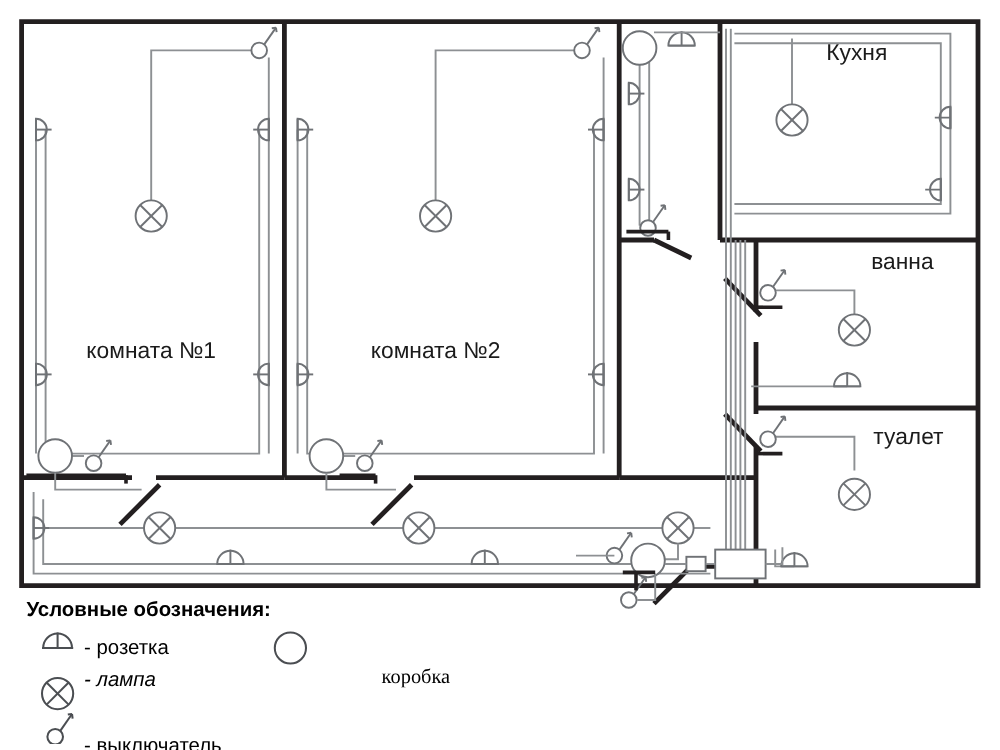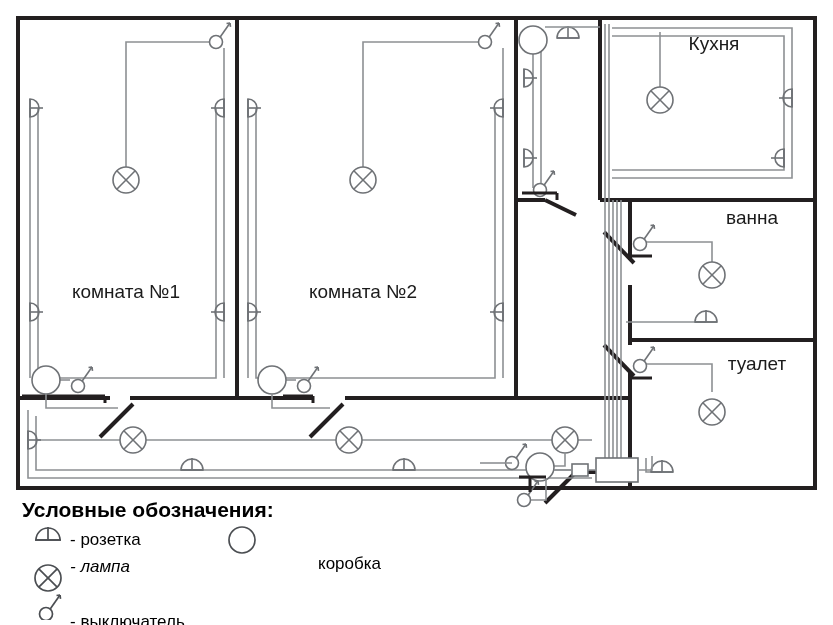--- a/index.html
+++ b/index.html
@@ -7,21 +7,21 @@
   #stage{position:relative;width:833px;height:625px;}
   svg#plan{position:absolute;left:0;top:0;}
   .wall{fill:none;stroke:#231f20;stroke-width:4;}
   .door{fill:none;stroke:#231f20;stroke-width:4;stroke-linecap:butt;}
   .cable{fill:none;stroke:#8d9093;stroke-width:1.6;}
   .sym{fill:none;stroke:#6f7276;stroke-width:1.6;}
   .sym-dark{fill:none;stroke:#4b4e52;stroke-width:1.7;}
   .sym-fill{fill:#ffffff;stroke:#6f7276;stroke-width:1.6;}
   .panel{fill:#ffffff;stroke:#6f7276;stroke-width:1.6;}
   .rlabel{font-family:"Liberation Sans",sans-serif;font-size:19px;fill:#1b1b1b;}
-  .legend-title{font-family:"Liberation Sans",sans-serif;font-size:21px;font-weight:bold;fill:#231f20;}
+  .legend-title{font-family:"Liberation Sans",sans-serif;font-size:17px;font-weight:bold;fill:#231f20;}
   .legend-text{font-family:"Liberation Sans",sans-serif;font-size:17px;fill:#3a3a3a;}
   .stub{fill:none;stroke:#231f20;stroke-width:3;}
 </style>
 </head>
 <body>
 
 <div id="stage">
 
   <svg id="plan" width="833" height="625" viewBox="0 0 833 625">
 
@@ -354,16 +354,16 @@
       </g>
 
       <g transform="translate(224,20)">
         <circle class="sym-dark" cx="0" cy="0" r="13" fill="#ffffff"></circle>
       </g>
     </svg>
 
     <div class="legend-text" style="position:absolute;left:52px;top:32px;">- розетка</div>
     <div class="legend-text" style="position:absolute;left:52px;top:59px;font-style:italic;">- лампа</div>
     <div class="legend-text" style="position:absolute;left:52px;top:114px;">- выключатель</div>
-    <div class="legend-text" style="position:absolute;left:300px;top:56px;">коробка</div>
+    <div class="legend-text" style="position:absolute;left:300px;top:56px;font-family:Liberation Serif, serif;">коробка</div>
   </div>
 
 </div>
 
 </body></html>

